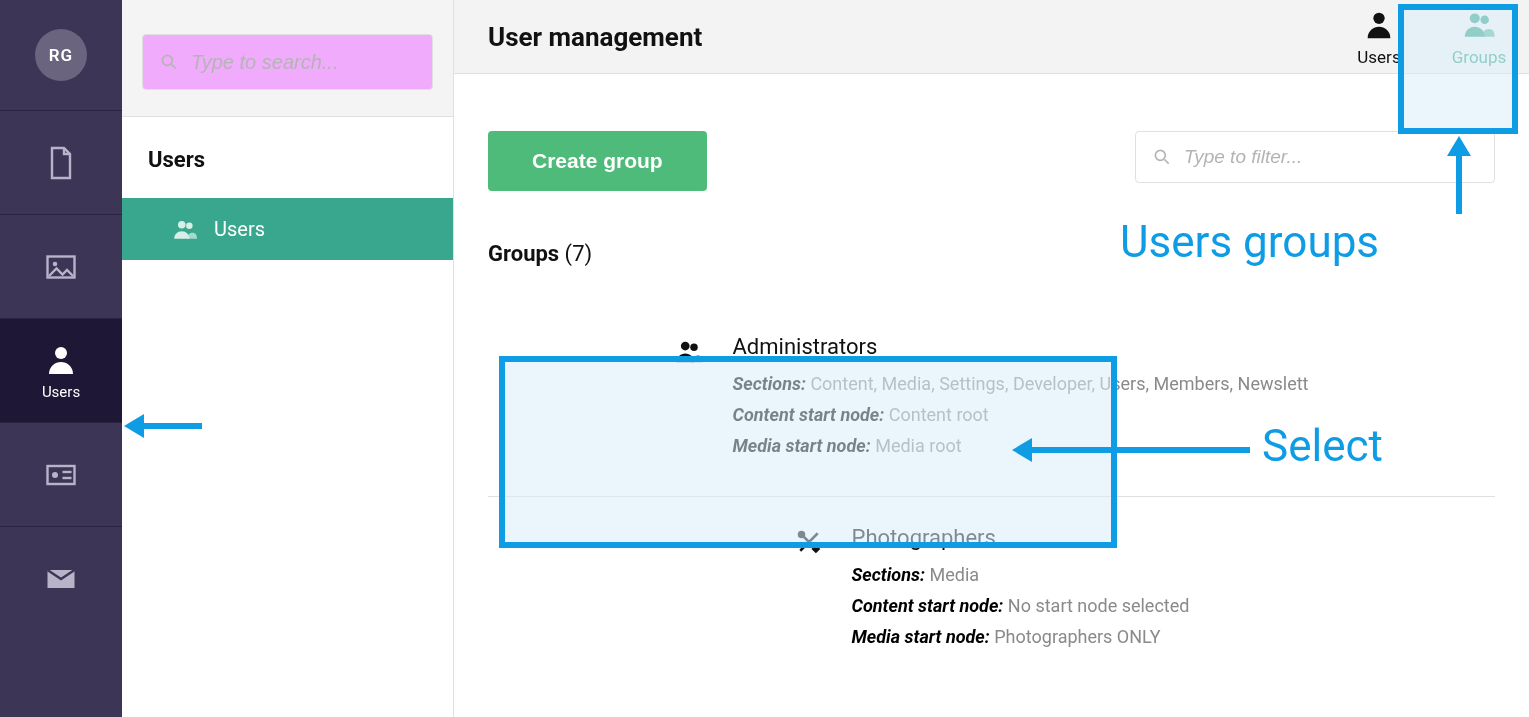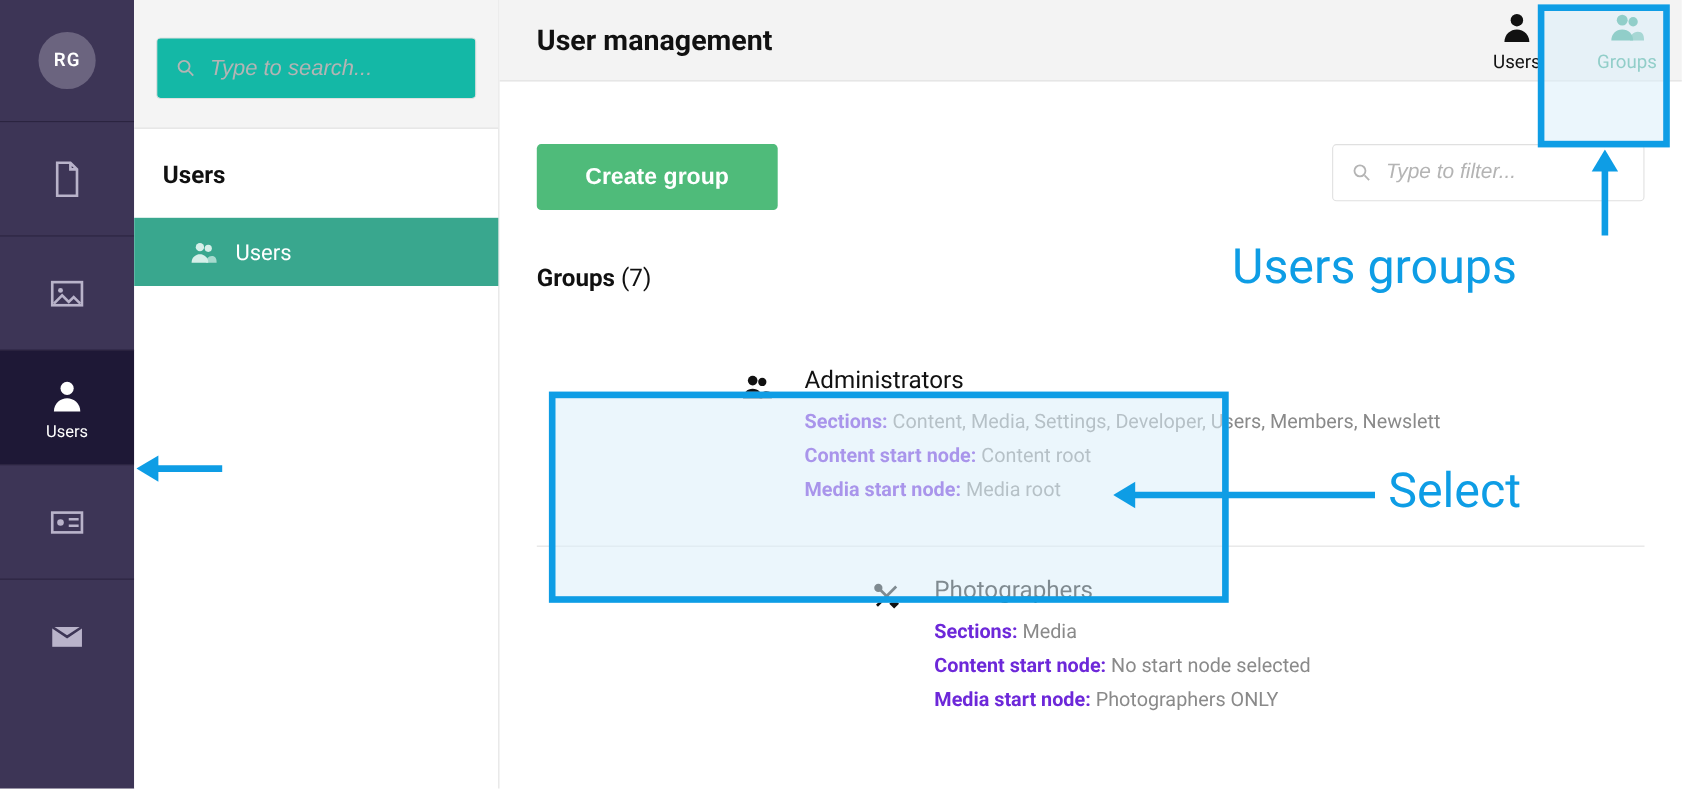--- a/index.html
+++ b/index.html
@@ -80,21 +80,21 @@
     display: flex;
     flex-direction: column;
   }
   .tree-search-wrap {
     padding: 34px 20px 26px 20px;
     background: #f4f4f4;
     border-bottom: 1px solid var(--border-grey);
   }
   .tree-search {
     position: relative;
-    background: #14b8a6;
+    background: #f0abfc;
     border: 1px solid var(--border-grey);
     border-radius: 4px;
     height: 56px;
     display: flex;
     align-items: center;
     padding: 0 16px;
     gap: 10px;
   }
   .tree-search input {
     border: 0; outline: 0;
@@ -168,21 +168,21 @@
     border: 0;
     font-size: 21px;
     font-weight: 600;
     padding: 18px 44px;
     border-radius: 4px;
     cursor: pointer;
   }
   .filter-wrap {
     position: absolute;
     right: 34px; top: 30px;
-    width: 284px;
+    width: 360px;
     border: 1px solid var(--border-grey);
     border-radius: 4px;
     height: 52px;
     display: flex;
     align-items: center;
     padding: 0 16px;
     gap: 10px;
     background: #fff;
   }
   .filter-wrap input {
@@ -201,21 +201,21 @@
     gap: 28px;
     padding: 28px 24px 30px 24px;
     border-bottom: 1px solid var(--border-grey);
     cursor: pointer;
     justify-content: center;
   }
   .group-card.last { border-bottom: 0; }
   .group-icon { width: 30px; height: 30px; fill: #111; margin-top: 2px; flex-shrink: 0; }
   .group-name { font-size: 22px; color: #111; margin-bottom: 14px; }
   .group-line { font-size: 18px; color: #8a8a8a; margin-bottom: 10px; }
-  .group-line b { color: #6d28d9; font-weight: 700; }
+  .group-line b { color: #000000; font-weight: 700; font-style: italic; }
 
   
   .annot { position: absolute; pointer-events: none; }
   .annot-box { border: 6px solid var(--annot-blue); background: rgba(218,239,250,0.55); }
   .annot-text { color: var(--annot-blue); font-size: 44px; font-weight: 400; white-space: nowrap; }
   .annot svg line, .annot svg path { stroke: var(--annot-blue); stroke-width: 6; fill: none; }
   .annot svg polygon { fill: var(--annot-blue); }
 </style>
 </head>
 <body>

